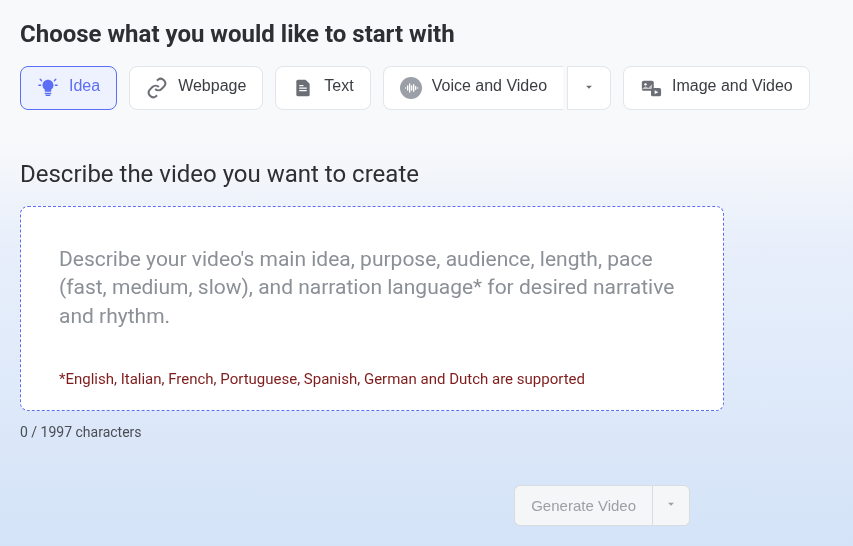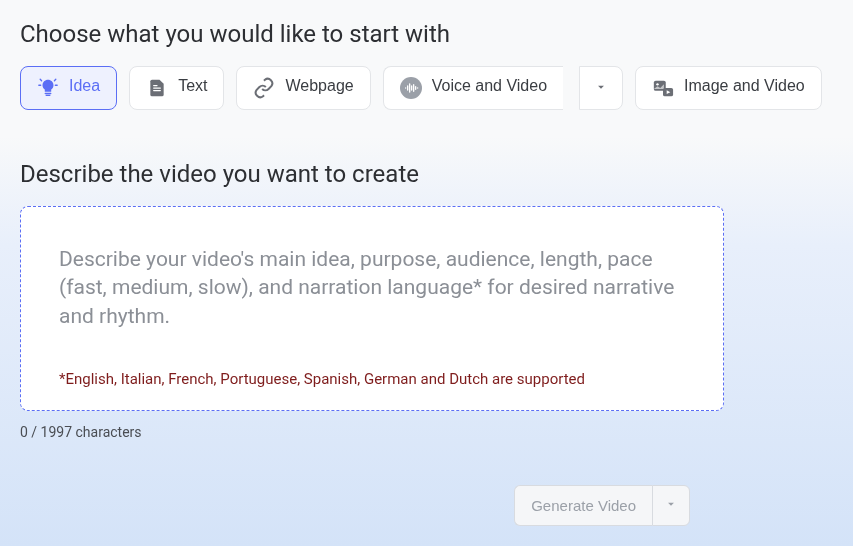--- a/index.html
+++ b/index.html
@@ -6,21 +6,21 @@
     body {
       font-family: -apple-system, BlinkMacSystemFont, 'Segoe UI', Roboto, sans-serif;
       width: 853px;
       height: 546px;
       background: linear-gradient(180deg, #f8f9fa 0%, #f8f9fa 25%, #e8effb 45%, #d4e3f8 100%);
       padding: 20px;
       position: relative;
     }
     h2 {
       font-size: 24px;
-      font-weight: 400;
+      font-weight: 700;
       color: #2d2f33;
       margin-bottom: 18px;
     }
     .tabs {
       display: flex;
       gap: 12px;
       margin-bottom: 50px;
     }
     .tab-button {
       display: flex;
@@ -54,21 +54,21 @@
       padding: 10px 12px;
       background: #fff;
       border: 1px solid #e3e5e8;
       border-radius: 8px;
       cursor: pointer;
       width: 44px;
       height: 44px;
     }
     .voice-video-group {
       display: flex;
-      gap: 16px;
+      gap: 4px;
     }
     .voice-video-group .tab-button {
       border-radius: 8px 0 0 8px;
       border-right: none;
     }
     .voice-video-group .dropdown-chevron {
       border-radius: 0 8px 8px 0;
     }
     .section-title {
       font-size: 24px;
@@ -148,36 +148,36 @@
         <path d="M12 3C8.7 3 6 5.7 6 9c0 2 1 3.7 2.5 4.7V16h7v-2.3C17 12.7 18 11 18 9c0-3.3-2.7-6-6-6z" fill="#5b6ef5"></path>
         <path d="M9 18h6M10 20h4" stroke="#5b6ef5" stroke-width="1.5" stroke-linecap="round"></path>
         <path d="M4 9l-2 0M5 4l-1.5-1.5M22 9l-2 0M20.5 2.5L19 4" stroke="#5b6ef5" stroke-width="1.5" stroke-linecap="round"></path>
       </svg>
     </span>
     <span>Idea</span>
   </button>
 
   <button class="tab-button">
     <span class="icon">
+      <svg width="22" height="22" viewBox="0 0 24 24" fill="none" stroke="#6b6e75" stroke-width="2.2">
+        <path d="M10 13a5 5 0 007 0l3-3a5 5 0 00-7-7l-1 1"></path>
+        <path d="M14 11a5 5 0 00-7 0l-3 3a5 5 0 007 7l1-1"></path>
+      </svg>
+    </span>
+    <span>Webpage</span>
+  </button>
+
+  <button class="tab-button">
+    <span class="icon">
       <svg width="20" height="20" viewBox="0 0 24 24" fill="#6b6e75">
         <path d="M6 2h9l5 5v13a2 2 0 01-2 2H6a2 2 0 01-2-2V4a2 2 0 012-2z"></path>
         <path d="M8 12h8M8 9h4M8 15h8" stroke="#fff" stroke-width="1.5" stroke-linecap="round"></path>
       </svg>
     </span>
     <span>Text</span>
-  </button>
-
-  <button class="tab-button">
-    <span class="icon">
-      <svg width="22" height="22" viewBox="0 0 24 24" fill="none" stroke="#6b6e75" stroke-width="2.2">
-        <path d="M10 13a5 5 0 007 0l3-3a5 5 0 00-7-7l-1 1"></path>
-        <path d="M14 11a5 5 0 00-7 0l-3 3a5 5 0 007 7l1-1"></path>
-      </svg>
-    </span>
-    <span>Webpage</span>
   </button>
 
   <div class="voice-video-group">
     <button class="tab-button">
       <span class="icon round-icon">
         <svg width="16" height="16" viewBox="0 0 24 24" fill="none" stroke="#fff" stroke-width="2" stroke-linecap="round">
           <path d="M4 12h0M7 9v6M10 6v12M13 9v6M16 7v10M19 10v4M22 12h0"></path>
         </svg>
       </span>
       <span>Voice and Video</span>

